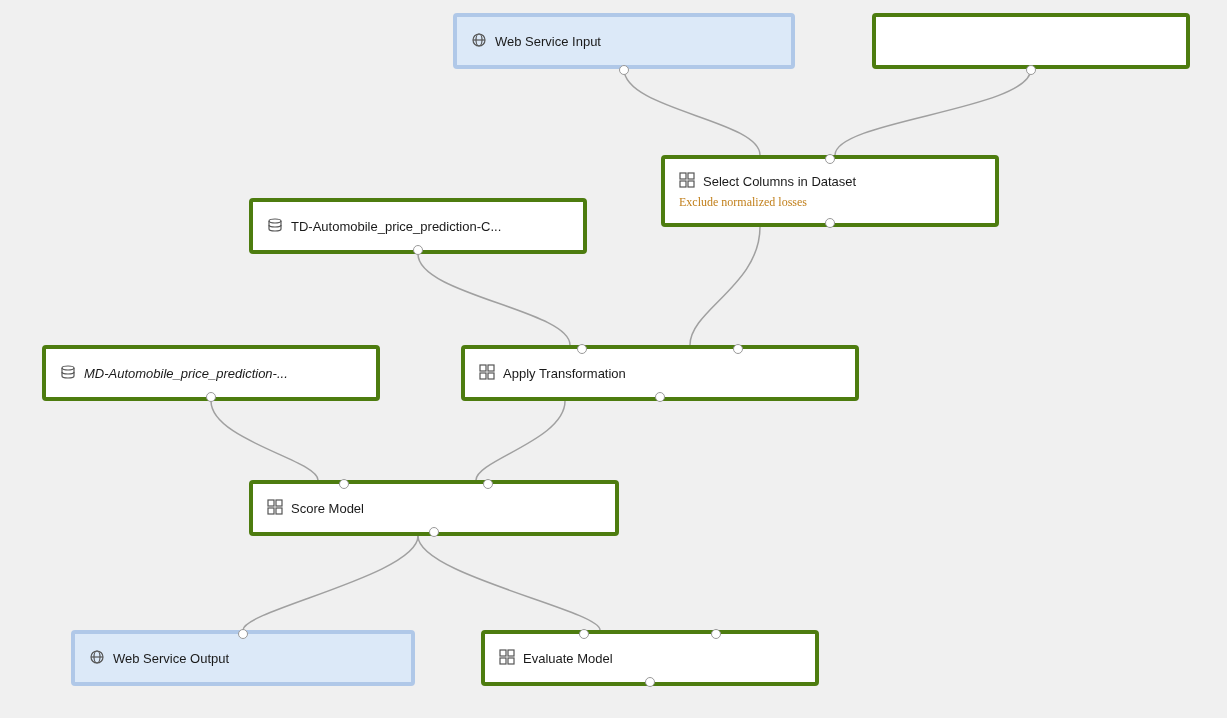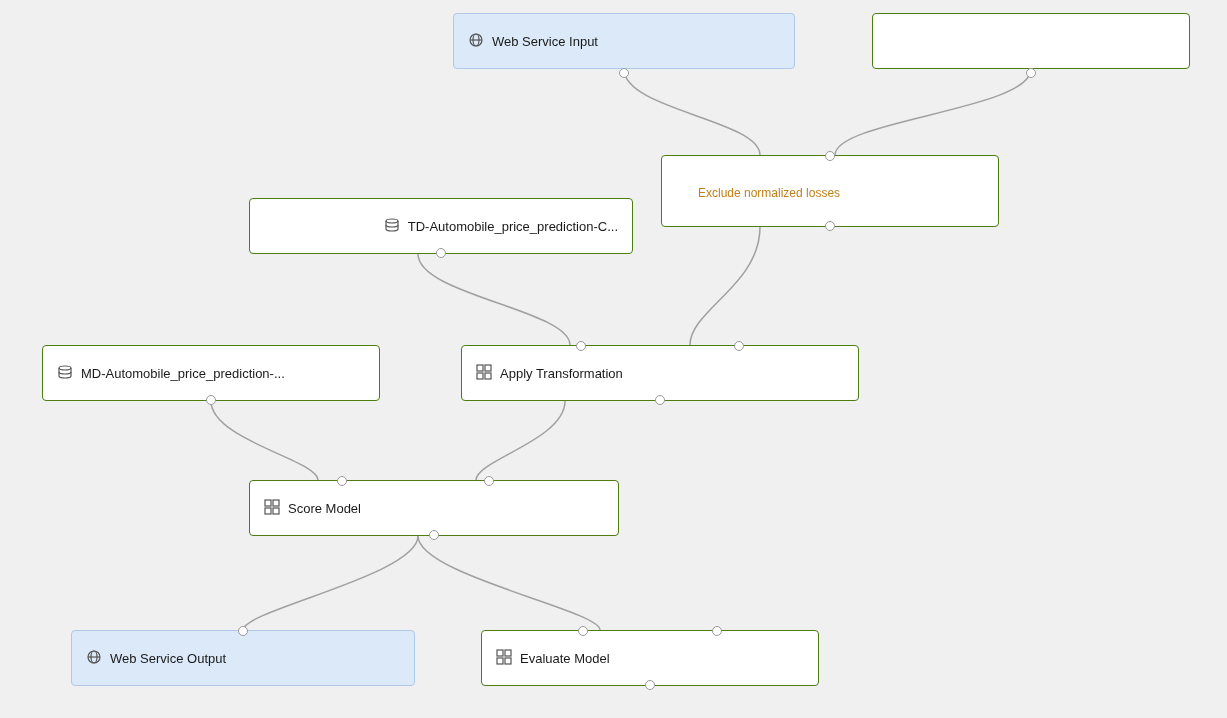--- a/index.html
+++ b/index.html
@@ -15,21 +15,21 @@
 
     .canvas {
       position: relative;
       width: 1227px;
       height: 718px;
     }
 
     .node {
       position: absolute;
       background: #ffffff;
-      border: 1px solid #4d7c0f;
+      border: 4px solid #4d7c0f;
       border-radius: 4px;
       padding: 10px 14px;
       min-width: 160px;
       cursor: pointer;
       display: flex;
       flex-direction: column;
       justify-content: center;
     }
 
     .node.highlighted {
@@ -43,21 +43,21 @@
       gap: 8px;
       color: #1a1a1a;
       font-weight: 400;
       white-space: nowrap;
     }
 
     .node-subtitle {
       color: #c17f1a;
       font-size: 12px;
       margin-top: 4px;
-      margin-left: 22px;
+      font-family: Liberation Serif, serif;
     }
 
     .node-icon {
       font-size: 14px;
       color: #555;
       flex-shrink: 0;
     }
 
     svg.connections {
       position: absolute;
@@ -119,40 +119,49 @@
     </div>
 
     <div class="port" style="left:50%; bottom:-5px; top:auto; transform:translateX(-50%) translateY(50%);"></div>
   </div>
 
   <div class="node" style="left:872px; top:13px; width:318px; height:56px;">
     <div class="port" style="left:50%; bottom:-5px; top:auto; transform:translateX(-50%) translateY(50%);"></div>
   </div>
 
   <div class="node" style="left:661px; top:155px; width:338px; height:72px;">
+    <div class="node-title">
+      <span class="node-icon"><svg width="16" height="16" viewBox="0 0 16 16" fill="none" stroke="#555" stroke-width="1.2">
+            <rect x="1" y="1" width="6" height="6"></rect>
+            <rect x="9" y="1" width="6" height="6"></rect>
+            <rect x="1" y="9" width="6" height="6"></rect>
+            <rect x="9" y="9" width="6" height="6"></rect>
+          </svg></span>
+      <span>Select Columns in Dataset</span>
+    </div>
     <div class="node-subtitle">Exclude normalized losses</div>
 
     <div class="port" style="left:50%; top:0; transform:translateX(-50%) translateY(-50%);"></div>
 
     <div class="port" style="left:50%; bottom:0; top:auto; transform:translateX(-50%) translateY(50%);"></div>
   </div>
 
-  <div class="node" style="left:249px; top:198px; width:384px; height:56px;align-items:flex-end;">
+  <div class="node" style="left:249px; top:198px; width:338px; height:56px;">
     <div class="node-title">
       <span class="node-icon"><svg width="16" height="16" viewBox="0 0 16 16" fill="none" stroke="#555" stroke-width="1.2">
             <ellipse cx="8" cy="4" rx="6" ry="2"></ellipse>
             <path d="M2 4v8c0 1.1 2.7 2 6 2s6-.9 6-2V4"></path>
             <path d="M2 8c0 1.1 2.7 2 6 2s6-.9 6-2"></path>
           </svg></span>
       <span>TD-Automobile_price_prediction-C...</span>
     </div>
     <div class="port" style="left:50%; bottom:0; top:auto; transform:translateX(-50%) translateY(50%);"></div>
   </div>
 
-  <div class="node" style="left:42px; top:345px; width:338px; height:56px;">
+  <div class="node" style="left:42px; top:345px; width:338px; height:56px;font-style:italic;">
     <div class="node-title">
       <span class="node-icon"><svg width="16" height="16" viewBox="0 0 16 16" fill="none" stroke="#555" stroke-width="1.2">
             <ellipse cx="8" cy="4" rx="6" ry="2"></ellipse>
             <path d="M2 4v8c0 1.1 2.7 2 6 2s6-.9 6-2V4"></path>
             <path d="M2 8c0 1.1 2.7 2 6 2s6-.9 6-2"></path>
           </svg></span>
       <span>MD-Automobile_price_prediction-...</span>
     </div>
     <div class="port" style="left:50%; bottom:0; top:auto; transform:translateX(-50%) translateY(50%);"></div>
   </div>

